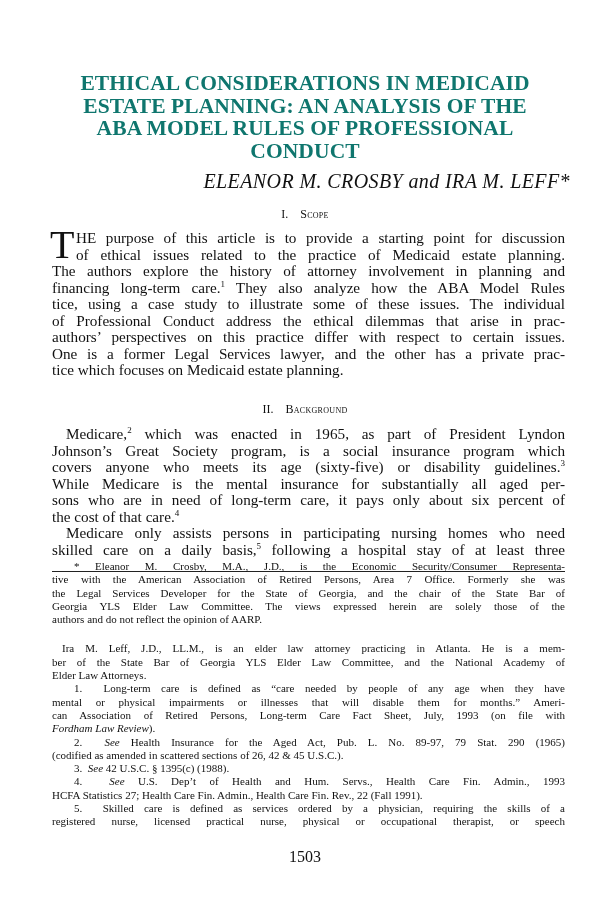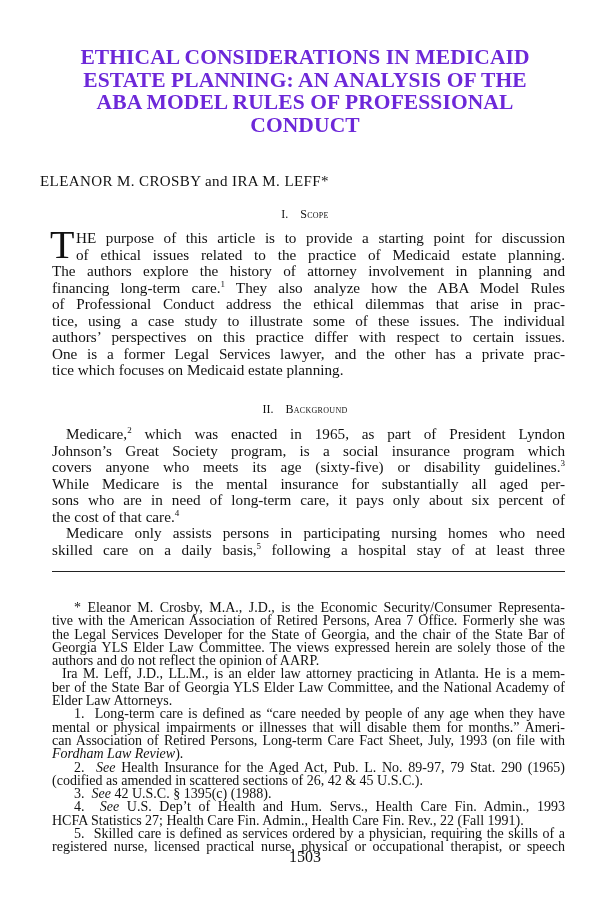--- a/index.html
+++ b/index.html
@@ -18,36 +18,37 @@
     .page {
       position: absolute;
       left: 0; top: 0;
       width: 608px;
       height: 907px;
     }
     .title {
       position: absolute;
       left: 40px;
       width: 530px;
-      top: 46px;
+      top: 72px;
       text-align: center;
       font-weight: bold;
       font-size: 21.5px;
       line-height: 22.5px;
       letter-spacing: 0.1px;
-      color: #6d28d9;
+      color: #0f766e;
     }
     .title .tline { display: block; white-space: nowrap; }
     .authors {
       position: absolute;
       left: 40px;
       width: 530px;
       top: 172px;
-      text-align: left;
-      font-size: 15px;
+      text-align: right;
+      font-style: italic;
+      font-size: 20px;
       line-height: 18px;
       letter-spacing: 0.4px;
     }
     .heading {
       position: absolute;
       left: 40px;
       width: 530px;
       text-align: center;
       font-size: 12px;
       line-height: 18px;
@@ -98,35 +99,35 @@
       position: absolute;
       left: 52px;
       top: 571px;
       width: 513px;
       height: 0;
       border-top: 1.3px solid #222;
     }
     .footnotes {
       position: absolute;
       left: 52px;
-      top: 601px;
+      top: 560px;
       width: 513px;
-      font-size: 14px;
+      font-size: 11px;
       line-height: 13.3px;
     }
     .footnotes .ln {
       display: block;
       white-space: nowrap;
       text-align: justify;
       text-align-last: justify;
       height: 13.3px;
     }
     .footnotes .ln.last { text-align-last: left; }
     .footnotes .ln.ind { padding-left: 22px; }
-    .footnotes .ln.ind2 { padding-left: 10px; }
+    .footnotes .ln.ind2 { padding-left: 10px; margin-top: 16px; }
     .footnotes em, .footnotes .it { font-style: italic; margin-top: 28px; }
     .pagenum {
       position: absolute;
       left: 40px;
       width: 530px;
       top: 849px;
       text-align: center;
       font-size: 16px;
       line-height: 16px;
     }
@@ -149,22 +150,22 @@
     <span class="num">I.</span><span class="sc">Scope</span>
   </div>
 
   <div class="dropcap">T</div>
 
   <div class="body-text scope-para">
     <span class="ln dropind">HE purpose of this article is to provide a starting point for discussion</span>
     <span class="ln dropind">of ethical issues related to the practice of Medicaid estate planning.</span>
     <span class="ln">The authors explore the history of attorney involvement in planning and</span>
     <span class="ln"><span>financing long-term care.</span><sup>1</sup><span> They also analyze how the ABA Model Rules</span></span>
+    <span class="ln">tice, using a case study to illustrate some of these issues.  The individual</span>
     <span class="ln">of Professional Conduct address the ethical dilemmas that arise in prac-</span>
-    <span class="ln">tice, using a case study to illustrate some of these issues.  The individual</span>
     <span class="ln">authors’ perspectives on this practice differ with respect to certain issues.</span>
     <span class="ln">One is a former Legal Services lawyer, and the other has a private prac-</span>
     <span class="ln last">tice which focuses on Medicaid estate planning.</span>
   </div>
 
   <div class="heading h2">
     <span class="num">II.</span><span class="sc">Background</span>
   </div>
 
   <div class="body-text bg-para1">

